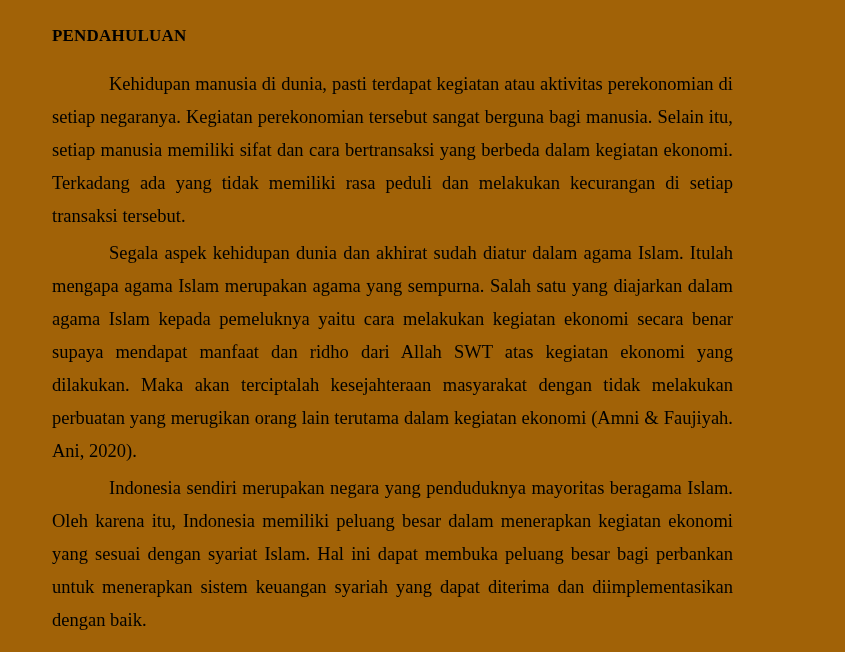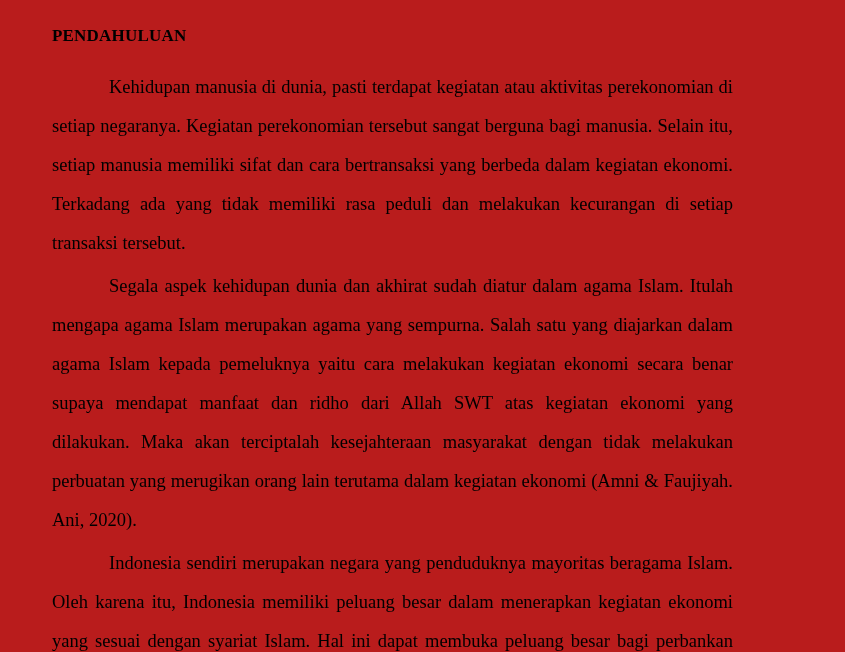--- a/index.html
+++ b/index.html
@@ -13,42 +13,42 @@
     height: 652px;
     overflow: hidden;
     font-family: "Liberation Serif", "DejaVu Serif", serif;
     color: #000000;
     -webkit-font-smoothing: antialiased;
   }
   .page {
     position: relative;
     width: 845px;
     height: 652px;
-    background: #b91c1c;
+    background: #a16207;
   }
   .content {
     position: absolute;
     left: 52px;
     top: 0;
     width: 681px;
   }
   .section-heading {
     font-family: "Liberation Serif", "DejaVu Serif", serif;
     font-size: 17px;
     font-weight: bold;
     line-height: 33px;
     margin: 0;
     padding-top: 19px;
     letter-spacing: 0.2px;
     text-align: left;
     white-space: nowrap;
   }
   .body-paragraph {
     font-size: 18.5px;
-    line-height: 39px;
+    line-height: 33px;
     text-align: justify;
     text-justify: inter-word;
     margin: 0;
     text-indent: 57px;
     hyphens: none;
     word-spacing: 0px;
   }
   .body-paragraph.gap-top {
     margin-top: 4px;
   }

